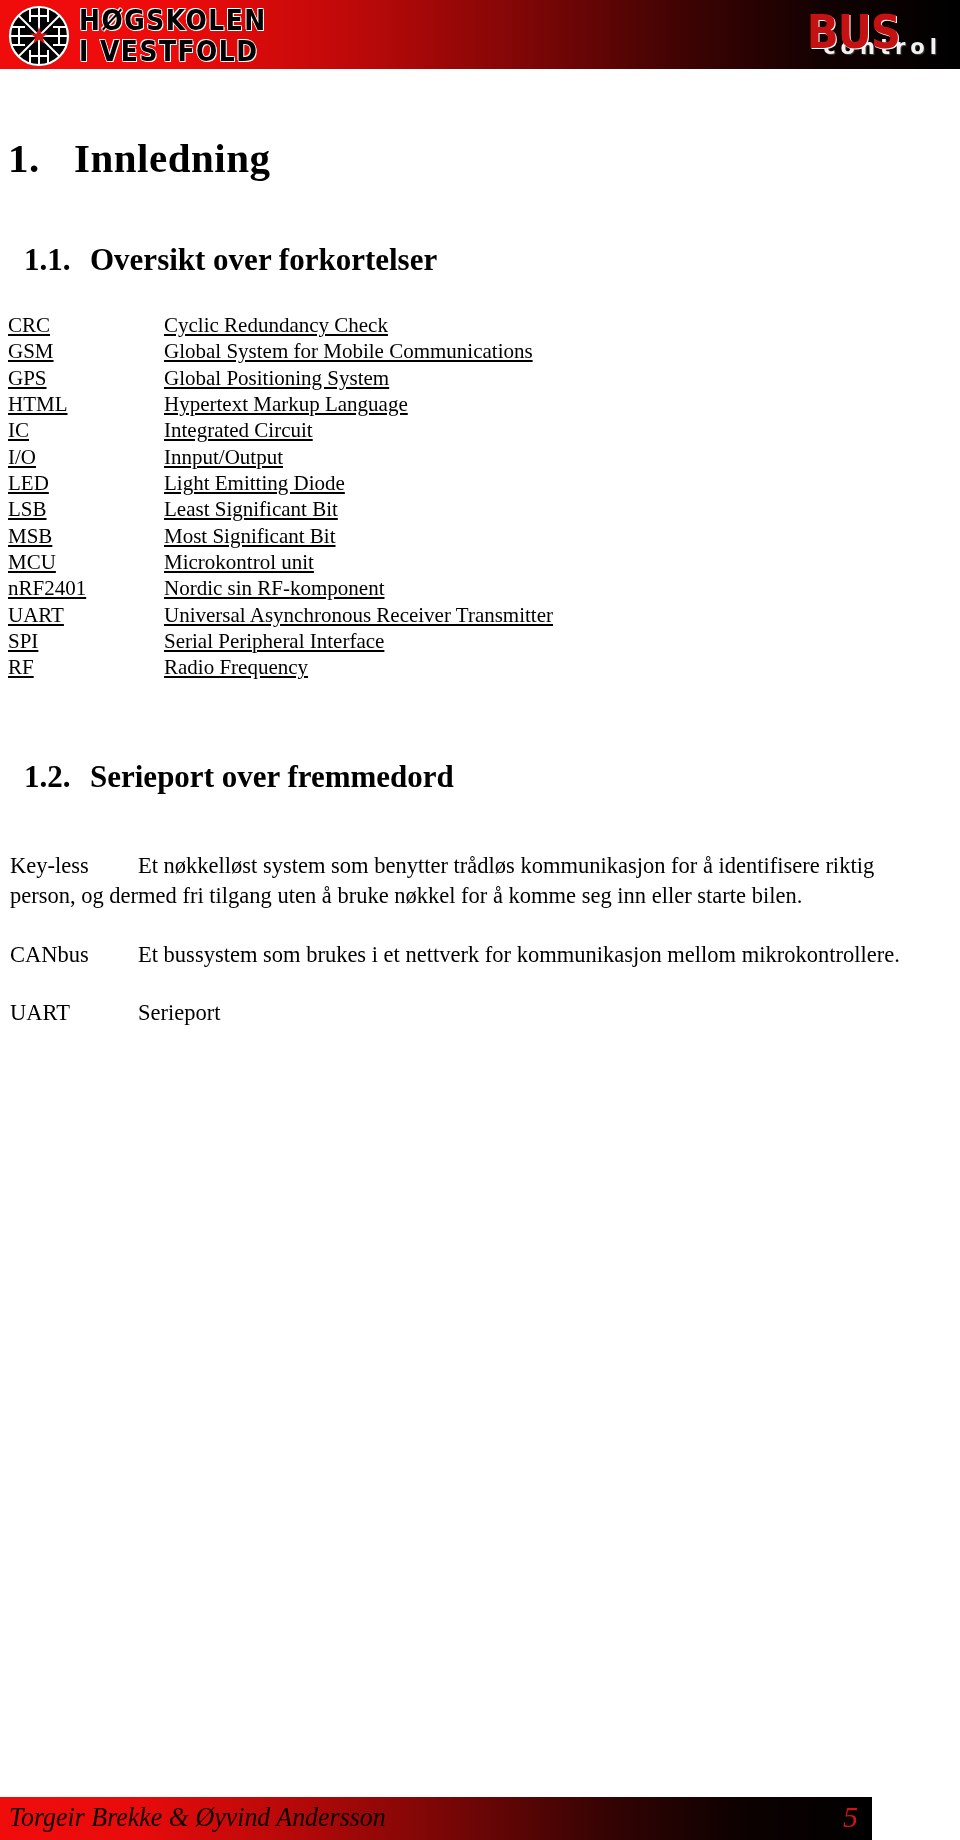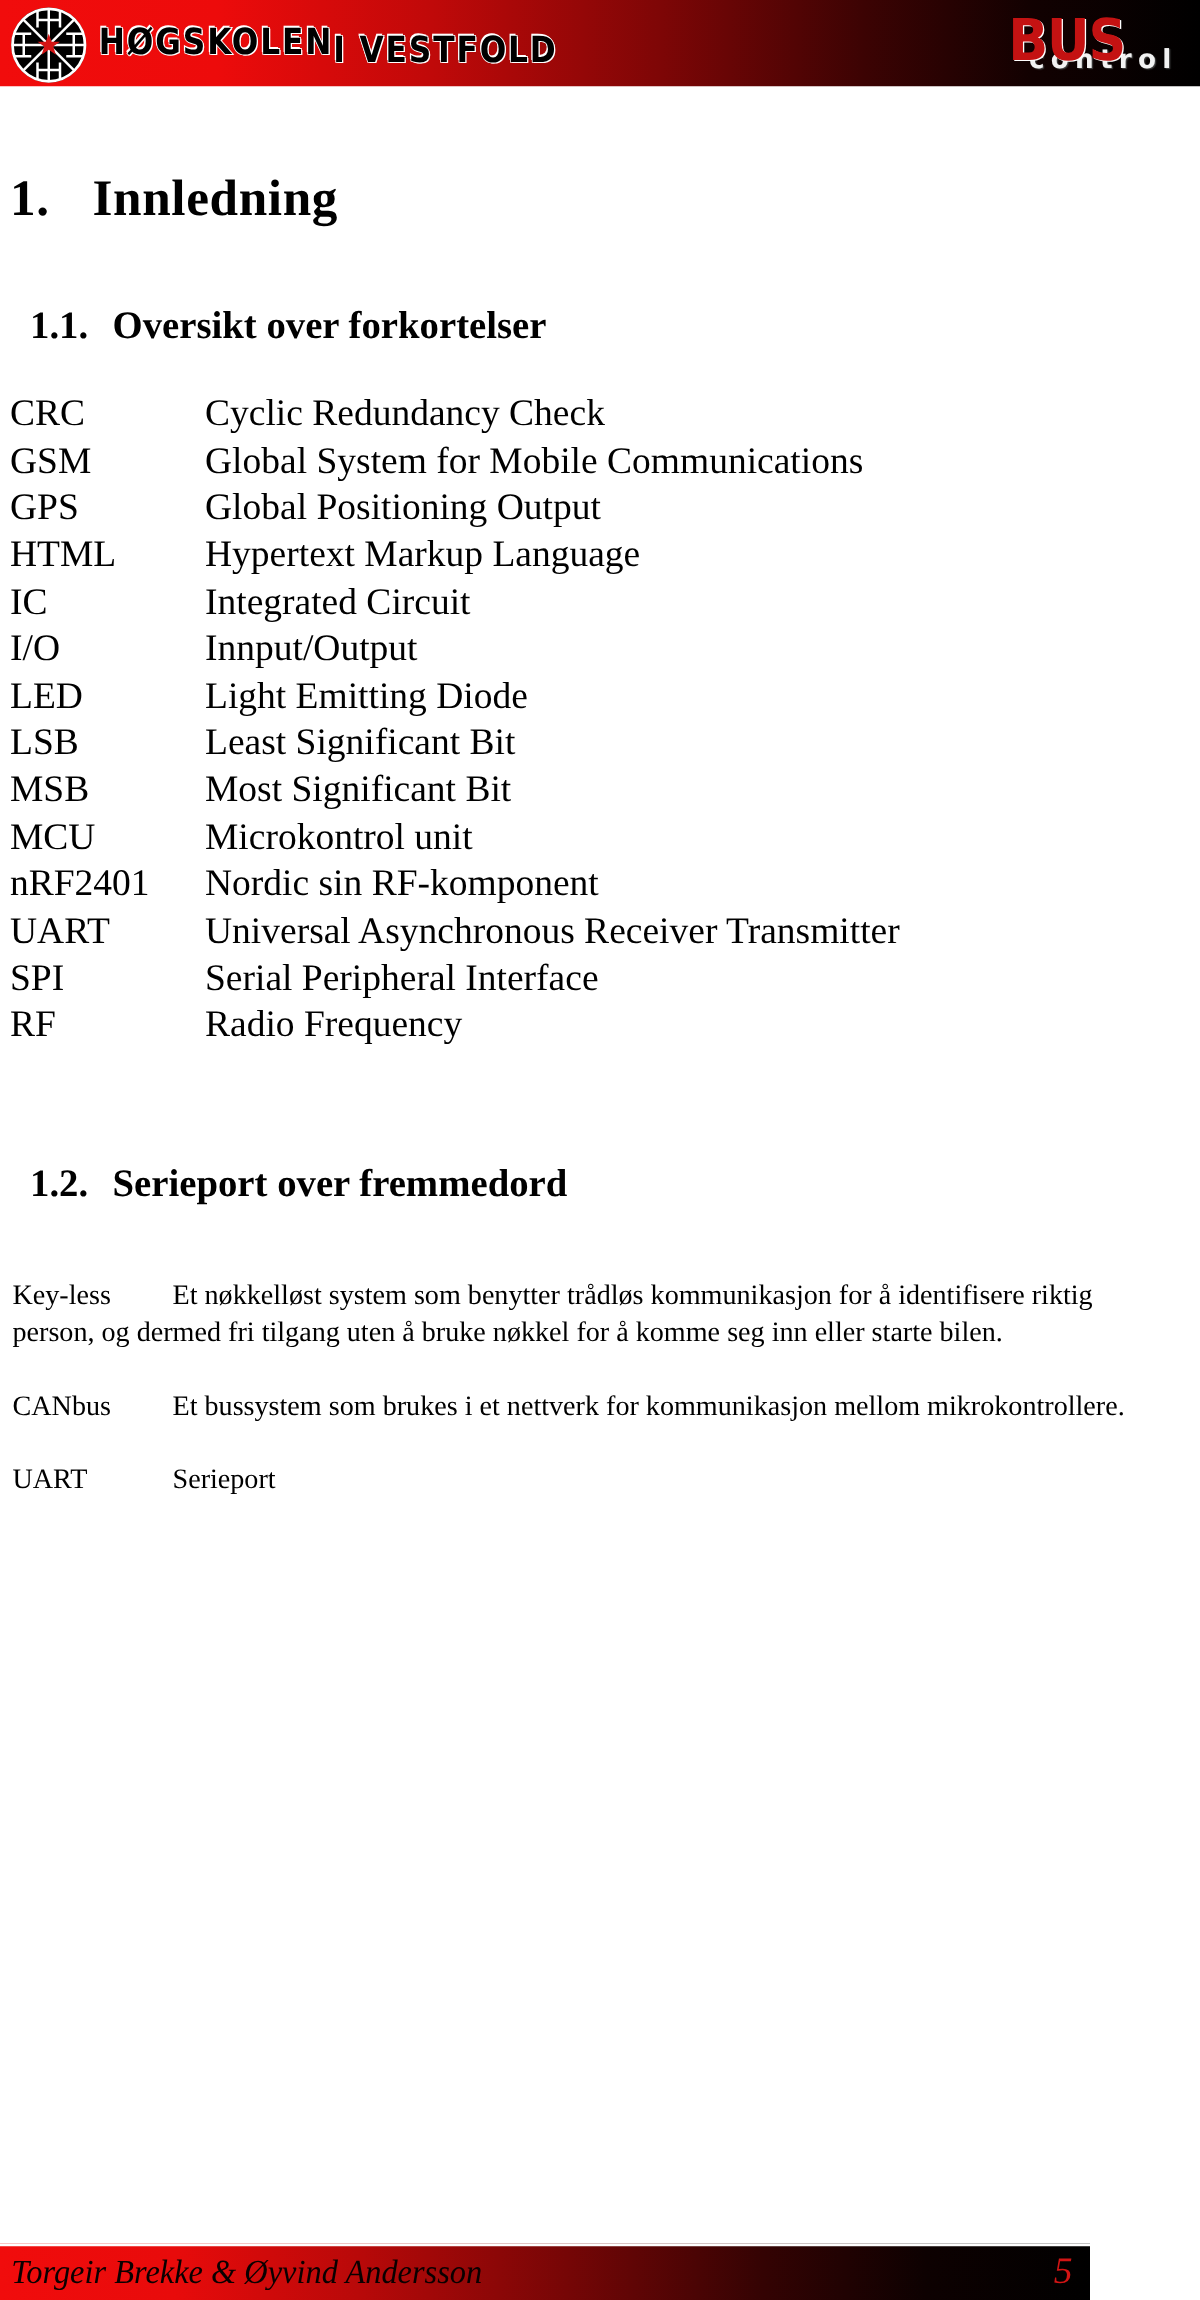--- a/index.html
+++ b/index.html
@@ -49,21 +49,21 @@
     width: 62px;
     height: 62px;
     position: relative;
     flex: none;
   }
   .logo-mark svg { display: block; }
 
   .logo-wordmark {
     margin-left: 9px;
     display: flex;
-    flex-direction: row;
+    flex-direction: column;
     justify-content: center;
     line-height: 1;
   }
   .logo-line {
     font-family: "DejaVu Sans", sans-serif;
     font-weight: bold;
     font-size: 25px;
     letter-spacing: 1.5px;
     color: #000000;
     -webkit-text-stroke: 1.2px #ffffff;
@@ -134,24 +134,25 @@
     padding: 0 0 0 8px;
     font-family: "Liberation Serif", serif;
     font-weight: bold;
     font-size: 31px;
   }
   .h2-first { padding-top: 44px; }
   .h2 .num { display: inline-block; width: 66px; }
 
   
   .abbr-table {
-    margin: 34px 0 16px 8px;
+    margin: 34px 0 4px 8px;
     border-collapse: collapse;
-    font-size: 30px;
+    font-size: 21px;
     line-height: 1.255;
+    text-decoration: underline;
   }
   .abbr-table td {
     padding: 0;
     vertical-align: top;
     white-space: nowrap;
   }
   .abbr-key { width: 156px; }
   .abbr-val { padding-left: 0; }
 
   
@@ -271,21 +272,21 @@
       <tr>
         <td class="abbr-key">CRC</td>
         <td class="abbr-val">Cyclic Redundancy Check</td>
       </tr>
       <tr>
         <td class="abbr-key">GSM</td>
         <td class="abbr-val">Global System for Mobile Communications</td>
       </tr>
       <tr>
         <td class="abbr-key">GPS</td>
-        <td class="abbr-val">Global Positioning Output</td>
+        <td class="abbr-val">Global Positioning System</td>
       </tr>
       <tr>
         <td class="abbr-key">HTML</td>
         <td class="abbr-val">Hypertext Markup Language</td>
       </tr>
       <tr>
         <td class="abbr-key">IC</td>
         <td class="abbr-val">Integrated Circuit</td>
       </tr>
       <tr>

